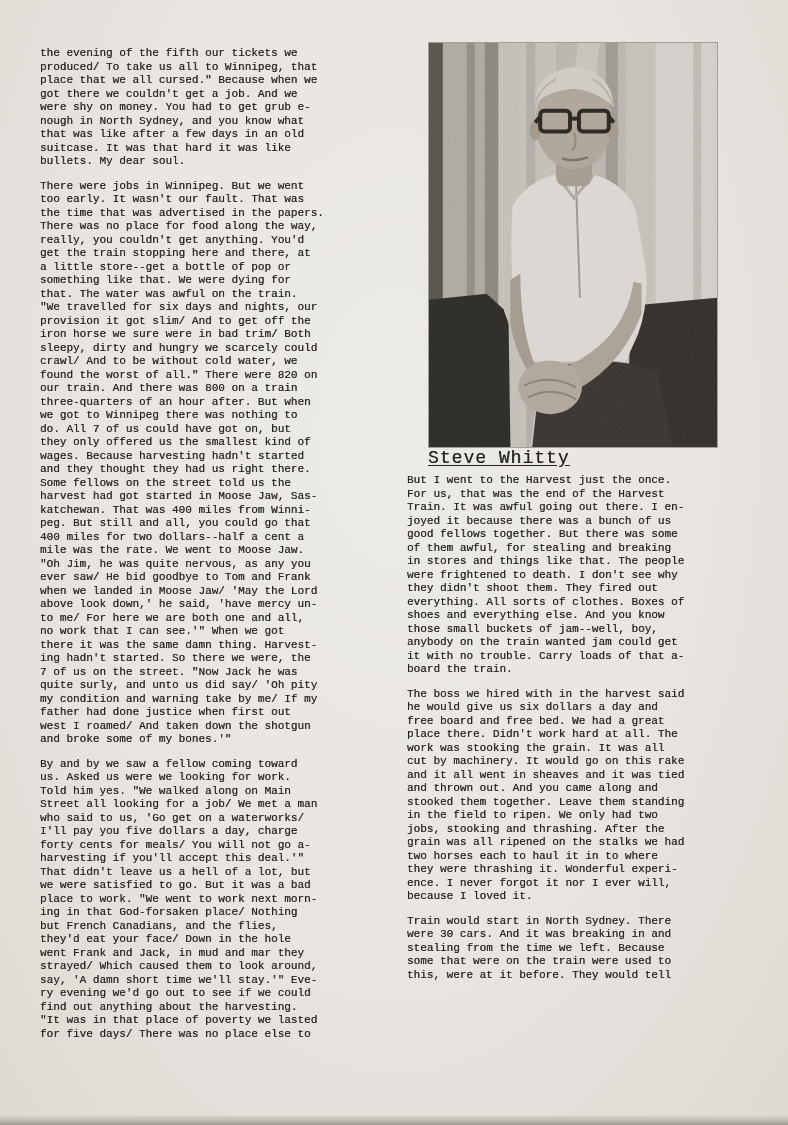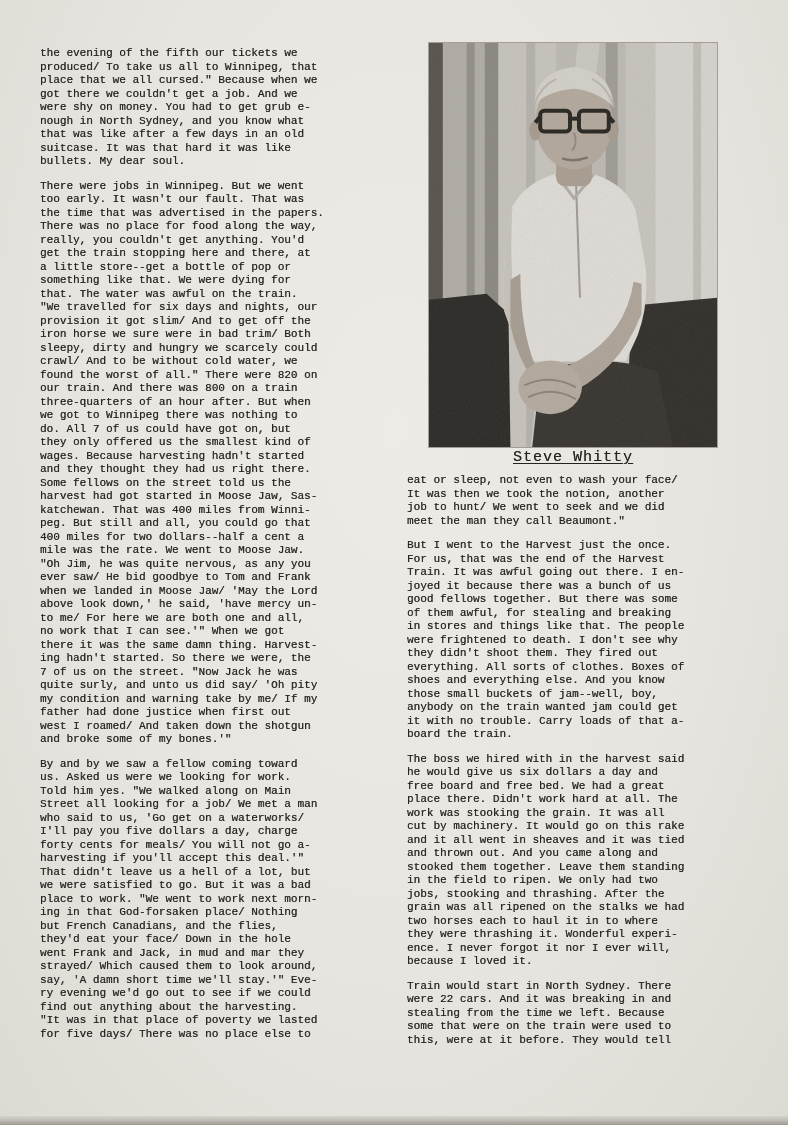--- a/index.html
+++ b/index.html
@@ -22,22 +22,21 @@
   figure.photo {
     position:absolute; left:428px; top:42px; width:290px; height:406px;
     margin:0; padding:0;
     border:1px solid #a39f98;
     box-sizing:border-box;
     background:#c6c2bc;
   }
   figure.photo svg { display:block; width:100%; height:100%; }
   .caption {
     position:absolute; left:428px; top:450px; width:290px;
-    text-align:center;
-    font-size:15px; line-height:16px;
+    font-size:18px; line-height:16px;
     text-decoration: underline;
     text-underline-offset: 2px;
     letter-spacing: 1px;
     text-shadow: 0.35px 0 0 rgba(38,35,31,0.6);
   }
   .bottom-edge {
     position:absolute; left:0; top:1116px; width:788px; height:9px;
     background: linear-gradient(#d6d3cd 0%, #bdb9b2 55%, #9b978f 100%);
   }
 </style>
@@ -179,24 +178,20 @@
       <path d="M146,90 Q150,102 144,108" fill="none" stroke="#94897d" stroke-width="2"></path>
       <path d="M134,116 Q146,120 160,115" fill="none" stroke="#7d7368" stroke-width="2.5"></path>
 
       <rect x="0" y="0" width="290" height="406" filter="url(#grain)" opacity="0.35"></rect>
     </svg>
   </figure>
 
   <div class="caption">Steve Whitty</div>
 
   <div class="col col-right">
-    <p>eat or sleep, not even to wash your face/
-It was then we took the notion, another
-job to hunt/ We went to seek and we did
-meet the man they call Beaumont."</p>
     <p>But I went to the Harvest just the once.
 For us, that was the end of the Harvest
 Train. It was awful going out there. I en-
 joyed it because there was a bunch of us
 good fellows together. But there was some
 of them awful, for stealing and breaking
 in stores and things like that. The people
 were frightened to death. I don't see why
 they didn't shoot them. They fired out
 everything. All sorts of clothes. Boxes of
@@ -215,20 +210,20 @@
 and thrown out. And you came along and
 stooked them together. Leave them standing
 in the field to ripen. We only had two
 jobs, stooking and thrashing. After the
 grain was all ripened on the stalks we had
 two horses each to haul it in to where
 they were thrashing it. Wonderful experi-
 ence. I never forgot it nor I ever will,
 because I loved it.</p>
     <p>Train would start in North Sydney. There
-were 22 cars. And it was breaking in and
+were 30 cars. And it was breaking in and
 stealing from the time we left. Because
 some that were on the train were used to
 this, were at it before. They would tell</p>
   </div>
 
   <div class="bottom-edge"></div>
 </div>
 
 </body></html>

